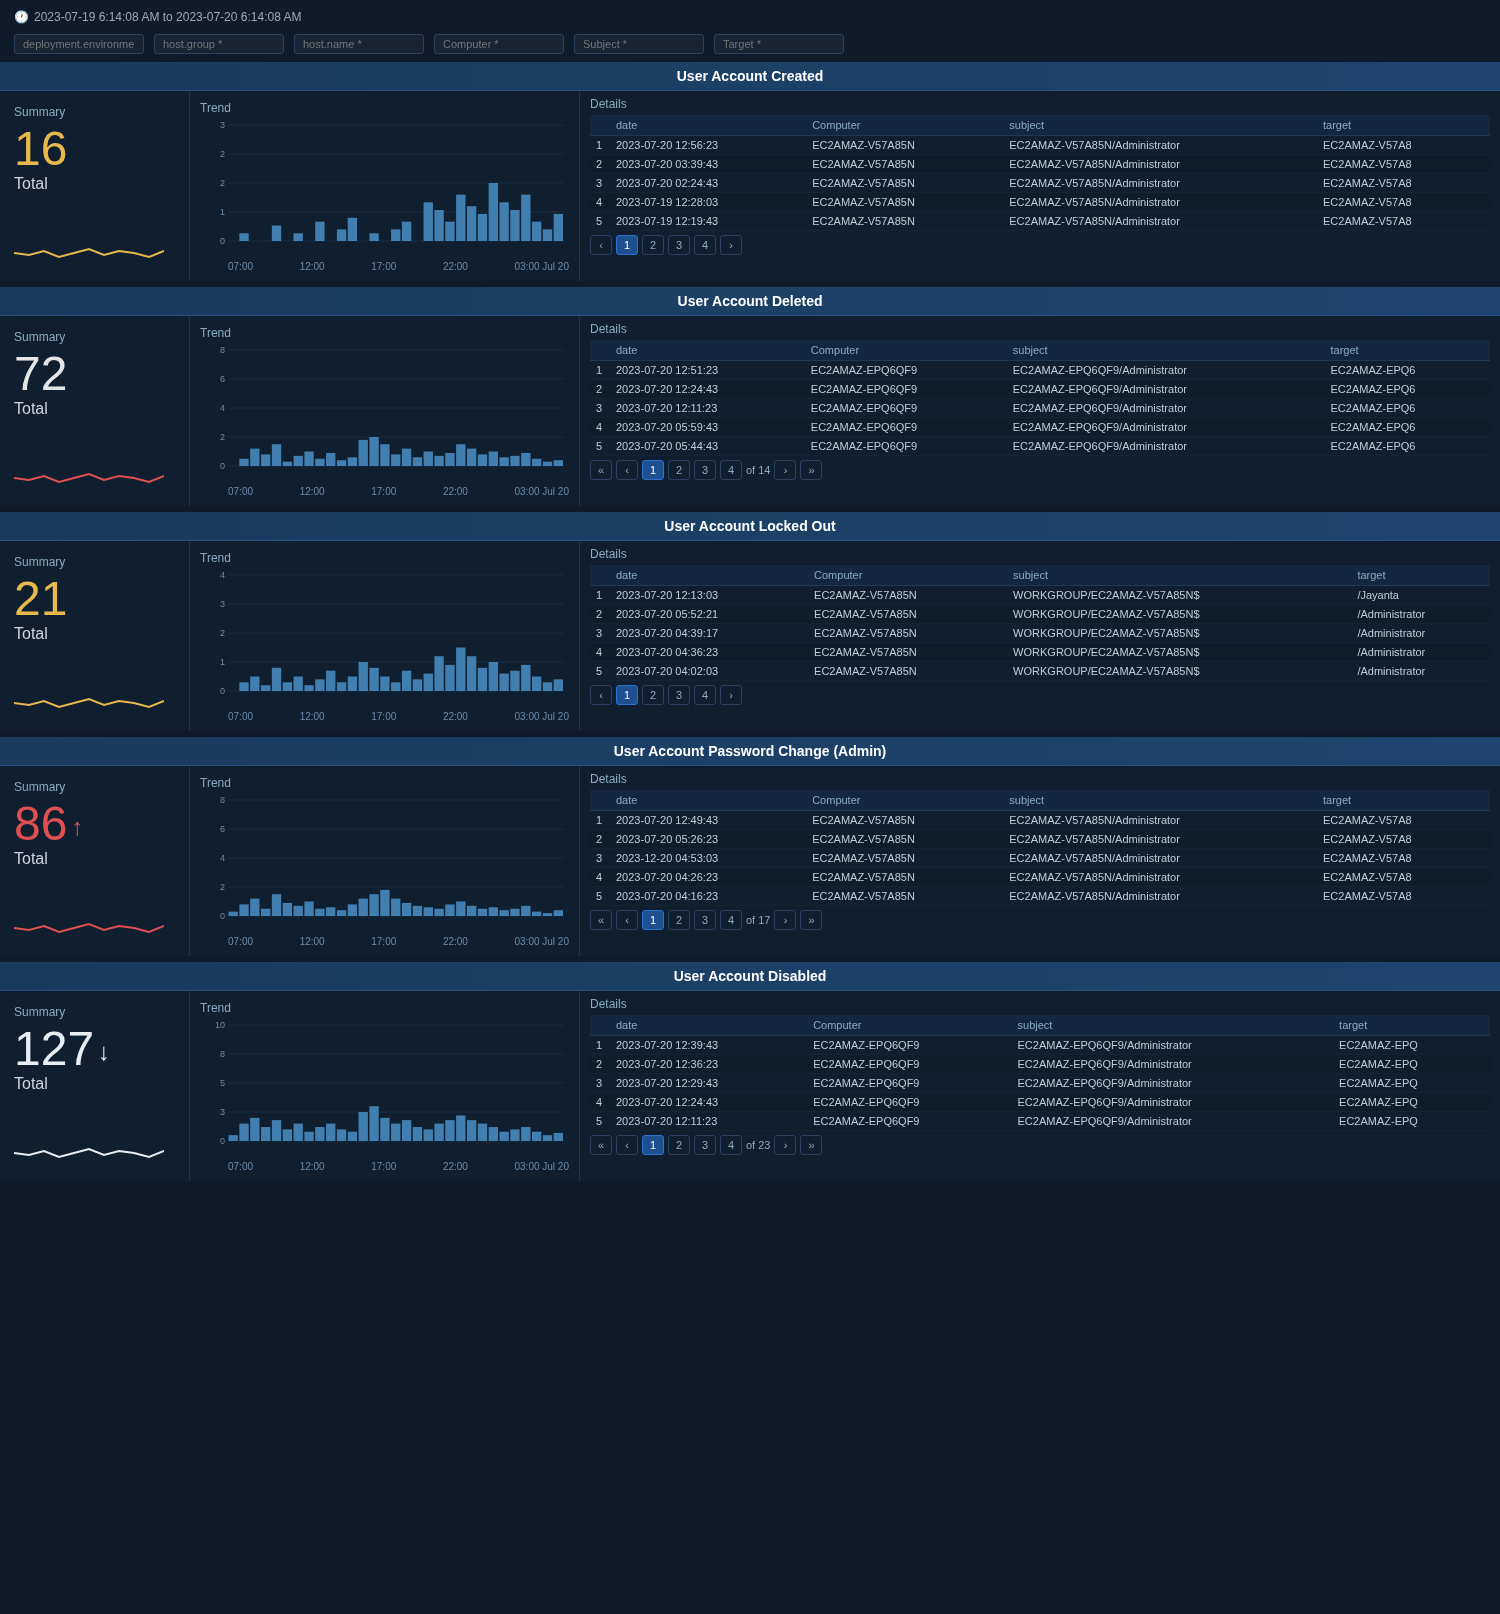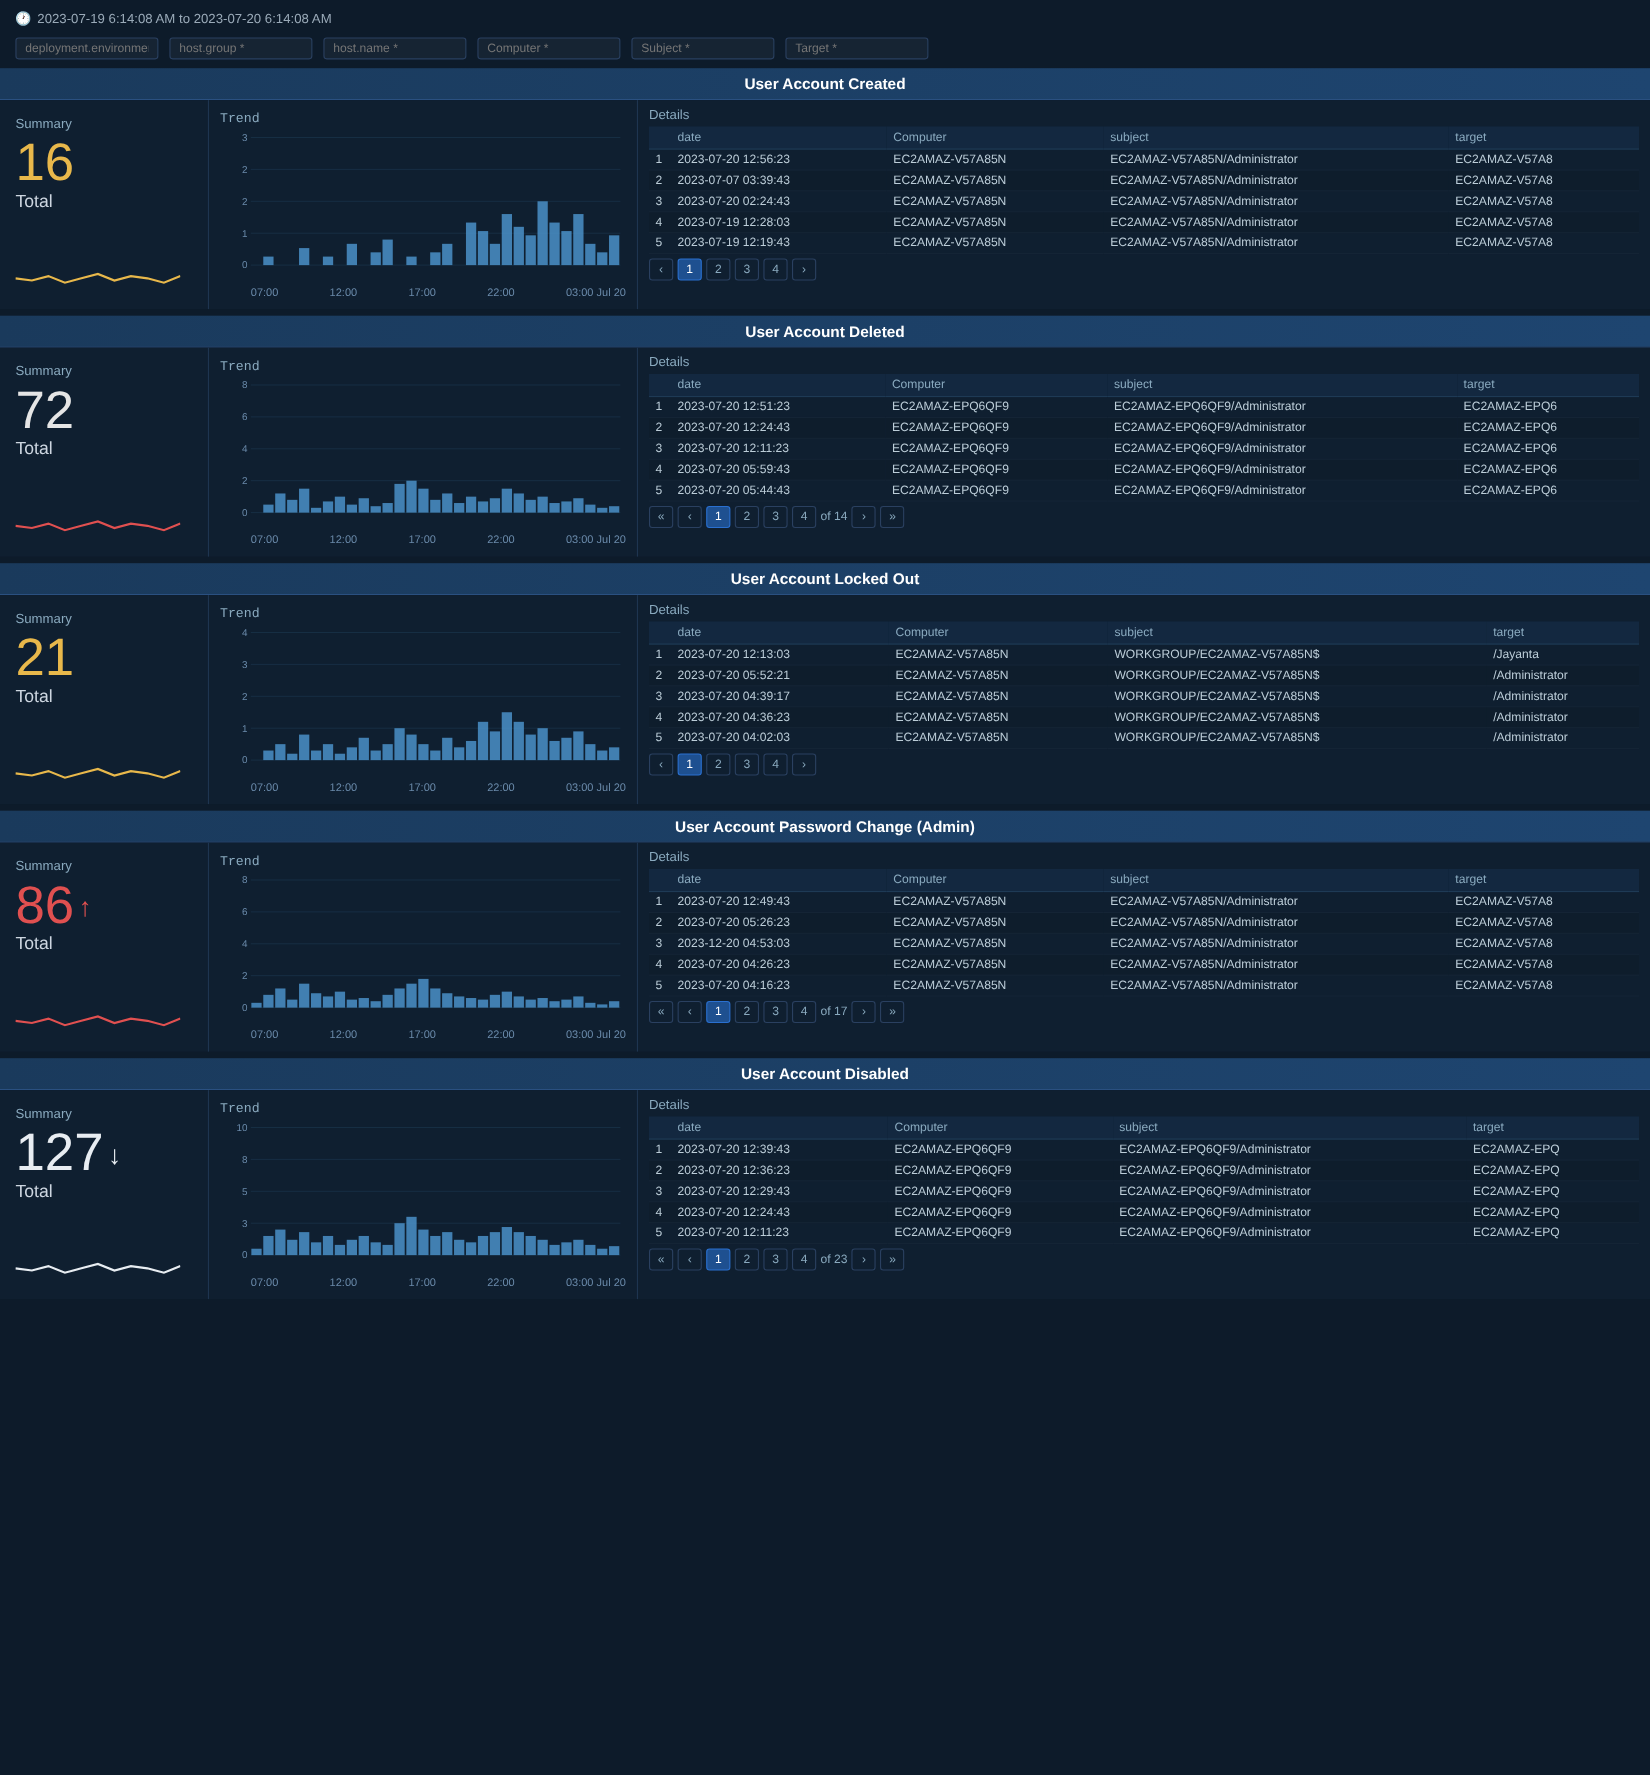--- a/index.html
+++ b/index.html
@@ -91,21 +91,20 @@
     .trend-panel {
       width: 390px;
       min-width: 390px;
       padding: 10px 10px 6px;
       border-right: 1px solid #1e3550;
     }
     .trend-label {
       font-size: 12px;
       color: #8aaabf;
       margin-bottom: 4px;
-      font-family: Liberation Mono, monospace;
     }
     .trend-chart {
       width: 100%;
       height: 140px;
     }
     .trend-xaxis {
       display: flex;
       justify-content: space-between;
       font-size: 10px;
       color: #6a8aaa;
@@ -280,21 +279,21 @@
           <tbody>
             <tr>
                 <td class="row-num">1</td>
                 <td style="max-width:220px;overflow:hidden;text-overflow:ellipsis">2023-07-20 12:56:23</td>
                 <td style="max-width:220px;overflow:hidden;text-overflow:ellipsis">EC2AMAZ-V57A85N</td>
                 <td style="max-width:220px;overflow:hidden;text-overflow:ellipsis">EC2AMAZ-V57A85N/Administrator</td>
                 <td style="max-width:220px;overflow:hidden;text-overflow:ellipsis">EC2AMAZ-V57A8</td>
               </tr>
               <tr>
                 <td class="row-num">2</td>
-                <td style="max-width:220px;overflow:hidden;text-overflow:ellipsis">2023-07-07 03:39:43</td>
+                <td style="max-width:220px;overflow:hidden;text-overflow:ellipsis">2023-07-20 03:39:43</td>
                 <td style="max-width:220px;overflow:hidden;text-overflow:ellipsis">EC2AMAZ-V57A85N</td>
                 <td style="max-width:220px;overflow:hidden;text-overflow:ellipsis">EC2AMAZ-V57A85N/Administrator</td>
                 <td style="max-width:220px;overflow:hidden;text-overflow:ellipsis">EC2AMAZ-V57A8</td>
               </tr>
               <tr>
                 <td class="row-num">3</td>
                 <td style="max-width:220px;overflow:hidden;text-overflow:ellipsis">2023-07-20 02:24:43</td>
                 <td style="max-width:220px;overflow:hidden;text-overflow:ellipsis">EC2AMAZ-V57A85N</td>
                 <td style="max-width:220px;overflow:hidden;text-overflow:ellipsis">EC2AMAZ-V57A85N/Administrator</td>
                 <td style="max-width:220px;overflow:hidden;text-overflow:ellipsis">EC2AMAZ-V57A8</td>

